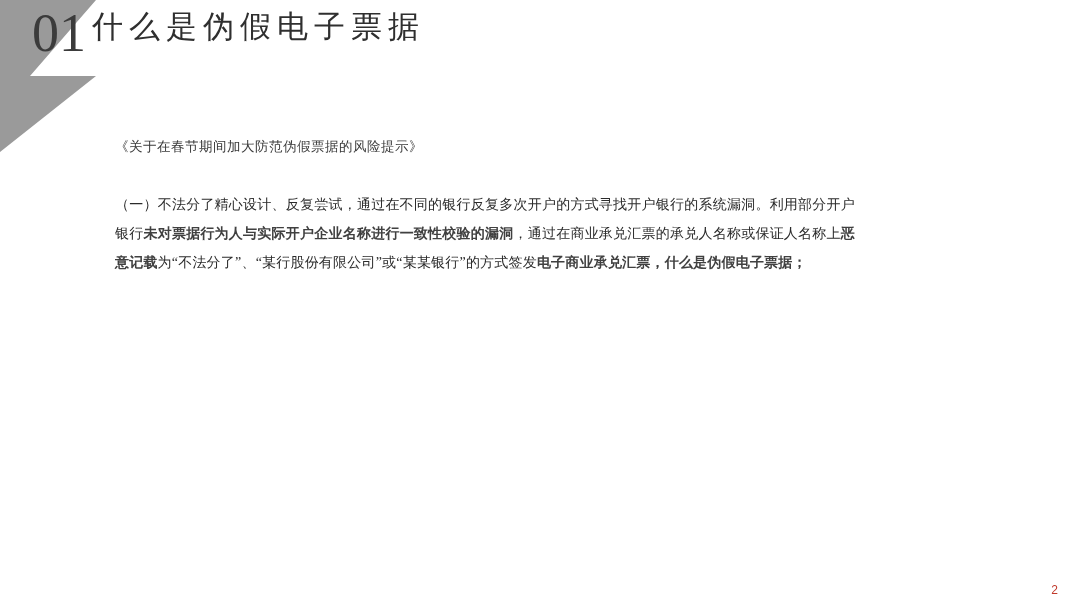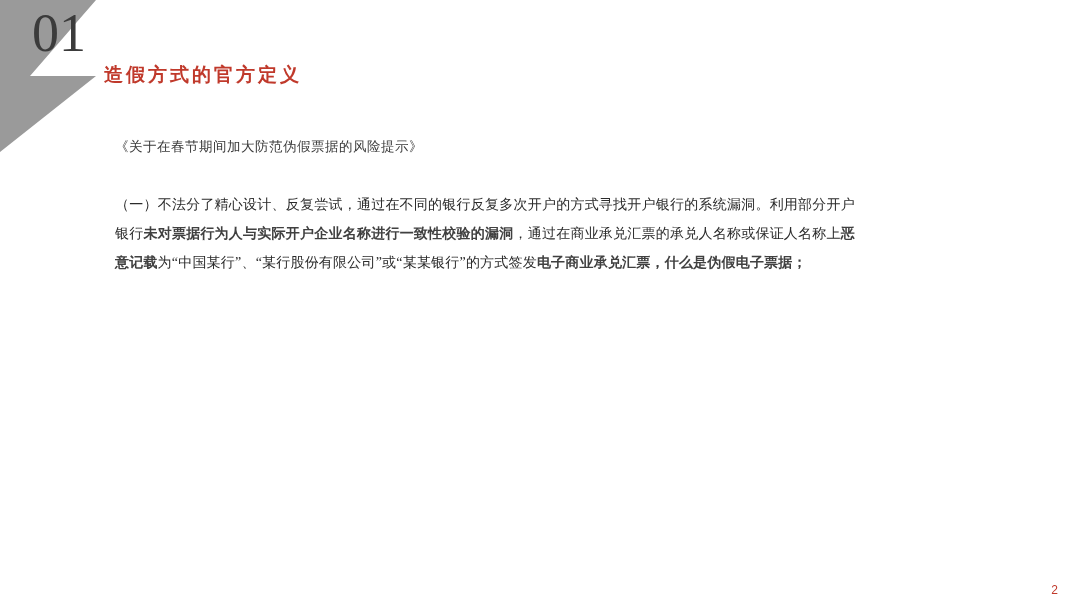--- a/index.html
+++ b/index.html
@@ -114,25 +114,25 @@
 <div class="slide">
 
   <div class="corner-wrap">
     <svg class="corner-poly" width="100" height="155" viewBox="0 0 100 155">
       <polygon points="0,0 96,0 30,76 96,76 0,152" fill="#9a9a9a"></polygon>
     </svg>
   </div>
 
   <div class="headline">
     <span class="num">01</span>
+    <span class="title">什么是伪假电子票据</span>
   </div>
 
-  <div class="subtitle">造假方式的官方定义</div>
 
   <div class="body-area">
     <div class="doc-ref">《关于在春节期间加大防范伪假票据的风险提示》</div>
 
-    <div class="para"><span>（一）不法分了精心设计、反复尝试，通过在不同的银行反复多次开户的方式寻找开户银行的系统漏洞。利用部分开户银行</span><span class="b">未对票据行为人与实际开户企业名称进行一致性校验的漏洞</span><span>，通过在商业承兑汇票的承兑人名称或保证人名称上</span><span class="b">恶意记载</span><span>为“中国某行”、“某行股份有限公司”或“某某银行”的方式签发</span><span class="b">电子商业承兑汇票，什么是伪假电子票据；</span></div>
+    <div class="para"><span>（一）不法分了精心设计、反复尝试，通过在不同的银行反复多次开户的方式寻找开户银行的系统漏洞。利用部分开户银行</span><span class="b">未对票据行为人与实际开户企业名称进行一致性校验的漏洞</span><span>，通过在商业承兑汇票的承兑人名称或保证人名称上</span><span class="b">恶意记载</span><span>为“不法分了”、“某行股份有限公司”或“某某银行”的方式签发</span><span class="b">电子商业承兑汇票，什么是伪假电子票据；</span></div>
   </div>
 
   <div class="page-number">2</div>
 
 </div>
 
 </body></html>

